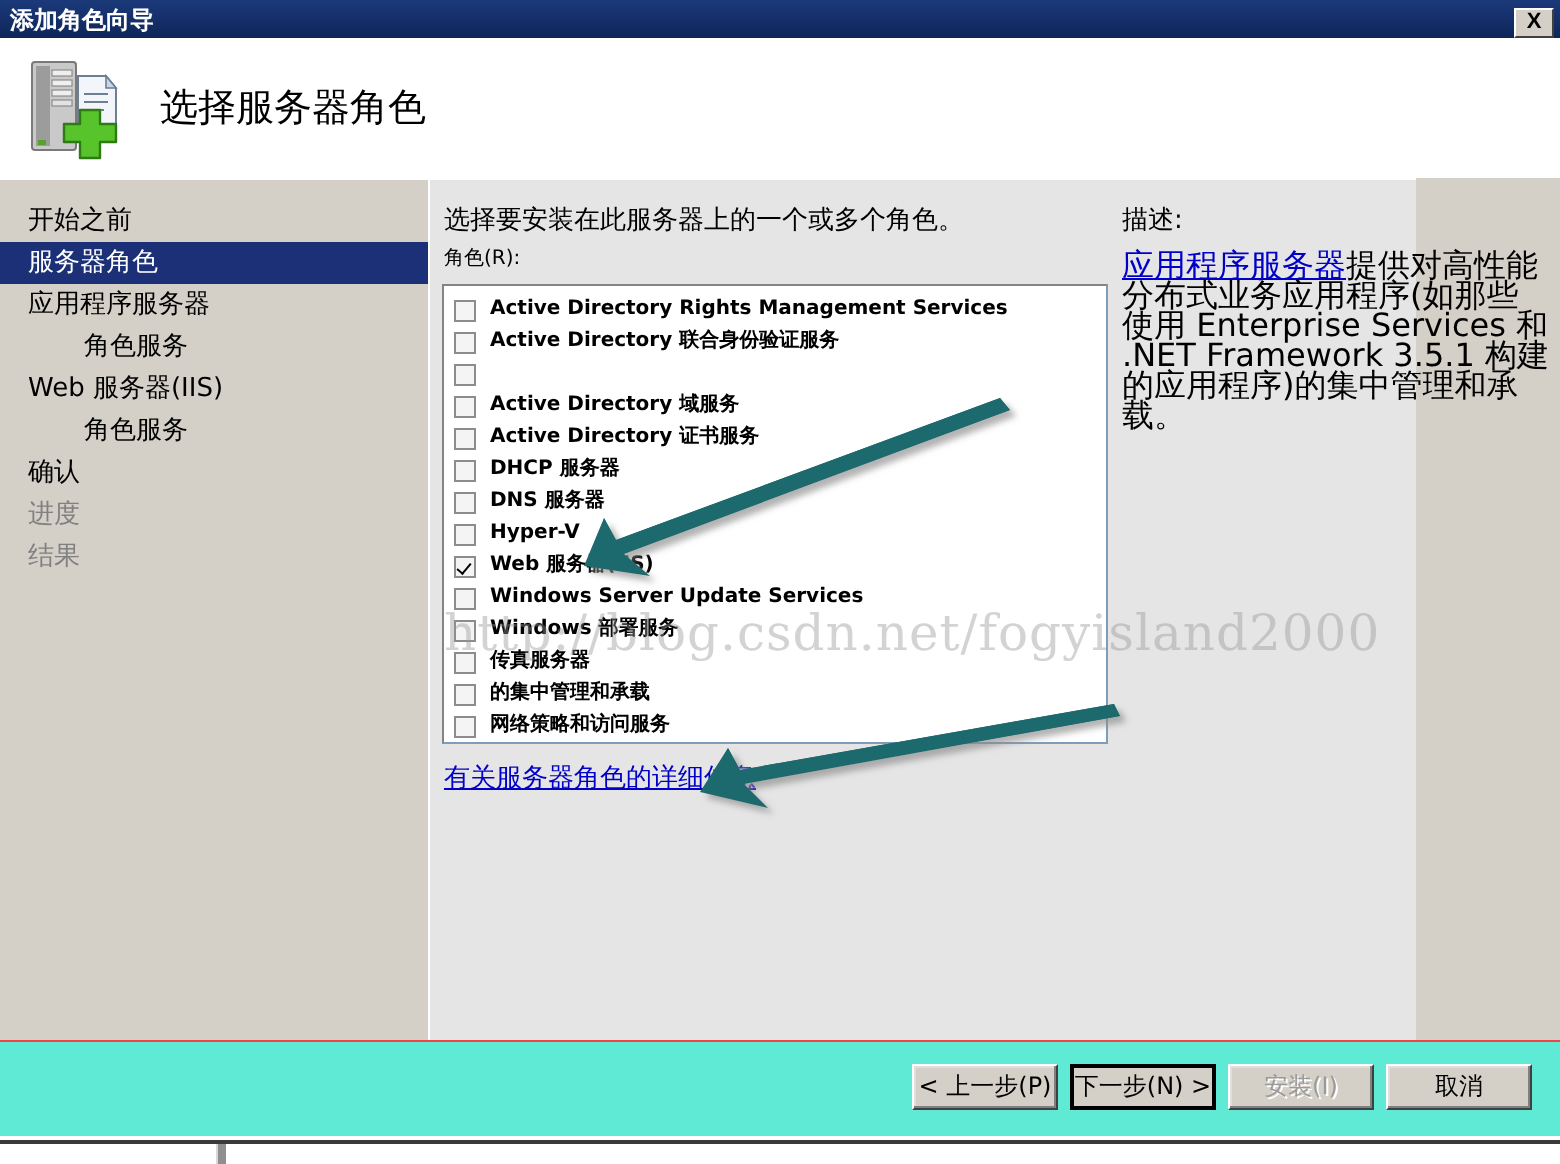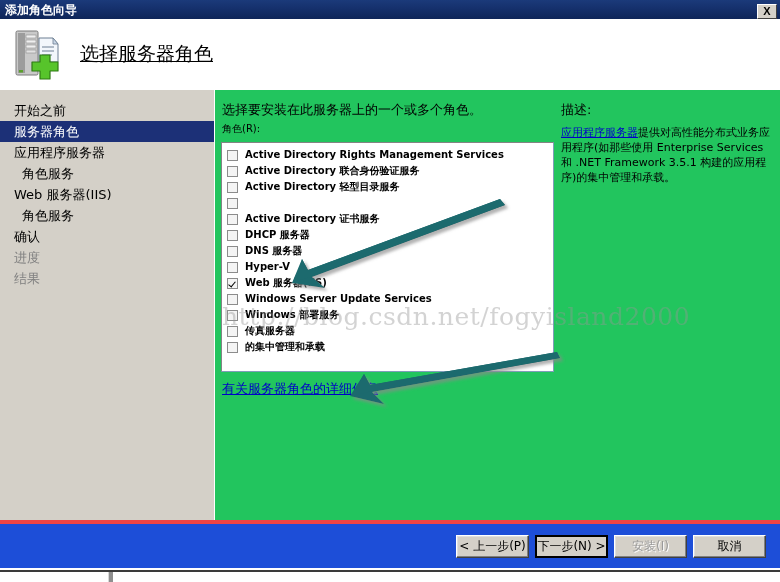--- a/index.html
+++ b/index.html
@@ -63,28 +63,27 @@
     width: 60px; height: 58px;
     margin-left: 8px; margin-top: 2px;
     position: relative; flex: 0 0 auto;
   }
   .header-title {
     font-size: 19px;
     color: #000000;
     margin-left: 12px;
     font-family: "DejaVu Sans", "Liberation Sans", sans-serif;
     white-space: nowrap;
-    text-decoration: underline;
   }
 
   
   .body-area {
     position: absolute; left: 0; top: 89px;
-    width: 780px; height: 431px;
-    background: #22c55e;
+    width: 708px; height: 431px;
+    background: #e5e5e5;
     border-top: 1px solid #ffffff;
     box-sizing: border-box;
   }
 
   
   .sidebar {
     position: absolute; left: 0; top: 0;
     width: 215px; height: 430px;
     background: #d4d0c8;
     border-right: 1px solid #ffffff;
@@ -92,21 +91,21 @@
     padding-top: 10px;
   }
   .side-item {
     height: 21px; line-height: 21px;
     padding-left: 14px;
     font-size: 13px;
     color: #000000;
     white-space: nowrap;
     box-sizing: border-box;
   }
-  .side-item.indent { padding-left: 22px; }
+  .side-item.indent { padding-left: 42px; }
   .side-item.selected {
     background: #1c3077;
     color: #ffffff;
     width: 214px;
   }
   .side-item.disabled { color: #808080; }
 
   
   .content {
     position: absolute; left: 216px; top: 0;
@@ -180,35 +179,35 @@
     position: absolute; left: 345px; top: 11px;
     width: 214px;
     font-size: 12px;
   }
   .desc-title {
     color: #000; font-size: 13px;
     margin-bottom: 6px;
   }
   .desc-body {
     color: #000000;
-    font-size: 11px;
+    font-size: 16px;
     line-height: 15px;
     font-family: "DejaVu Sans", "Liberation Sans", sans-serif;
   }
   .desc-body .dlink {
     color: #0000c8;
     text-decoration: underline;
   }
 
   
   .footer {
     position: absolute; left: 0; top: 520px;
     width: 780px; height: 48px;
-    background: #1d4ed8;
-    border-top: 4px solid #ef4444;
+    background: #5eead4;
+    border-top: 1px solid #ef4444;
     box-sizing: border-box;
   }
   .footer .btnrow {
     position: absolute; right: 14px; top: 11px;
     display: flex; gap: 6px;
   }
   .wbtn {
     width: 73px; height: 23px;
     background: #d4d0c8;
     border: 1px solid #ffffff;
@@ -320,24 +319,24 @@
           <div class="role-row">
             <span class="cbox"></span>
             <span class="role-label">Active Directory Rights Management Services</span>
           </div>
           <div class="role-row">
             <span class="cbox"></span>
             <span class="role-label">Active Directory 联合身份验证服务</span>
           </div>
           <div class="role-row">
             <span class="cbox"></span>
-            <span class="role-label">Active Directory 轻型目录服务</span>
-          </div>
-          <div class="role-row">
-            <span class="cbox"></span>
+          </div>
+          <div class="role-row">
+            <span class="cbox"></span>
+            <span class="role-label">Active Directory 域服务</span>
           </div>
           <div class="role-row">
             <span class="cbox"></span>
             <span class="role-label">Active Directory 证书服务</span>
           </div>
           <div class="role-row">
             <span class="cbox"></span>
             <span class="role-label">DHCP 服务器</span>
           </div>
           <div class="role-row">
@@ -360,20 +359,24 @@
             <span class="cbox"></span>
             <span class="role-label">Windows 部署服务</span>
           </div>
           <div class="role-row">
             <span class="cbox"></span>
             <span class="role-label">传真服务器</span>
           </div>
           <div class="role-row">
             <span class="cbox"></span>
             <span class="role-label">的集中管理和承载</span>
+          </div>
+          <div class="role-row">
+            <span class="cbox"></span>
+            <span class="role-label">网络策略和访问服务</span>
           </div>
           <div class="role-row"></div>
         </div>
 
       <a class="more-link" href="#">有关服务器角色的详细信息</a>
 
       <div class="desc-panel">
         <div class="desc-title">描述:</div>
         <div class="desc-body"><a class="dlink" href="#">应用程序服务器</a><span>提供对高性能分布式业务应用程序(如那些使用 Enterprise Services 和 .NET Framework 3.5.1 构建的应用程序)的集中管理和承载。</span></div>
       </div>

